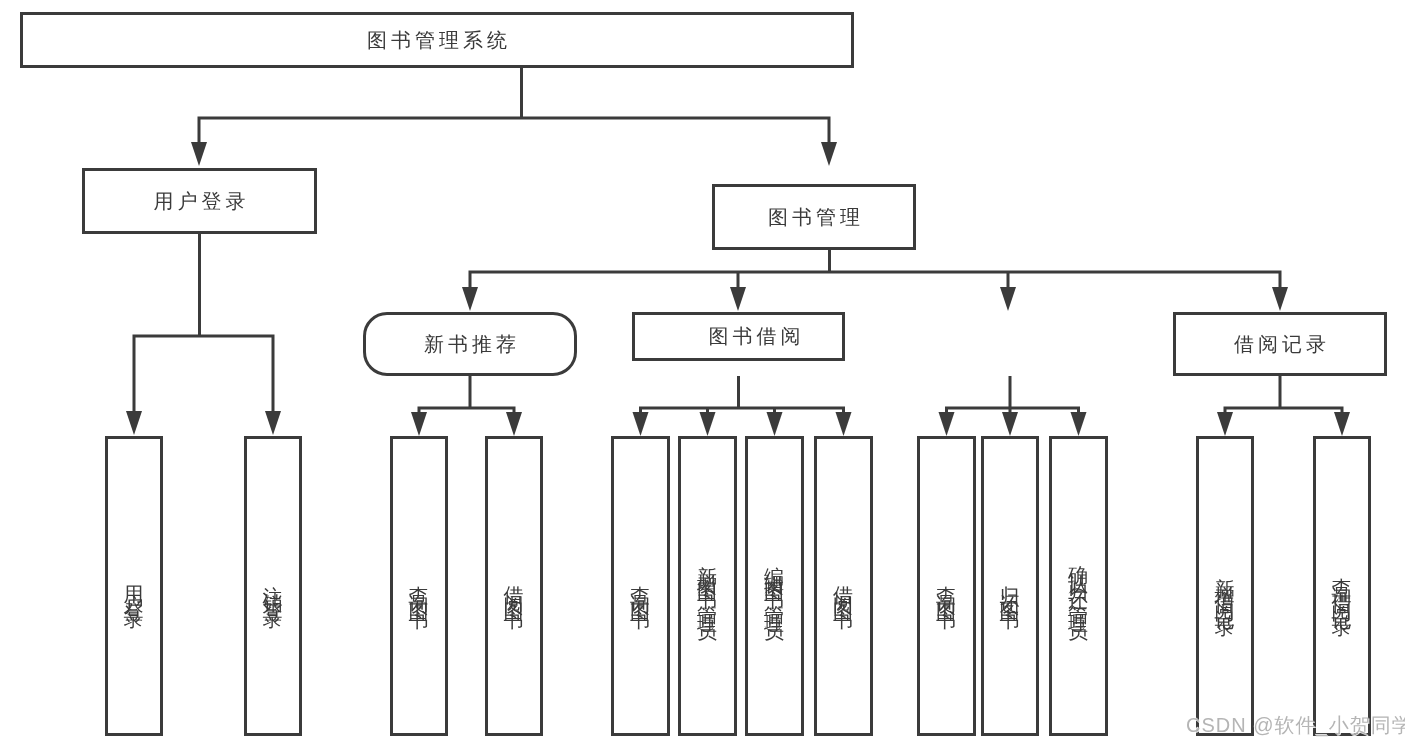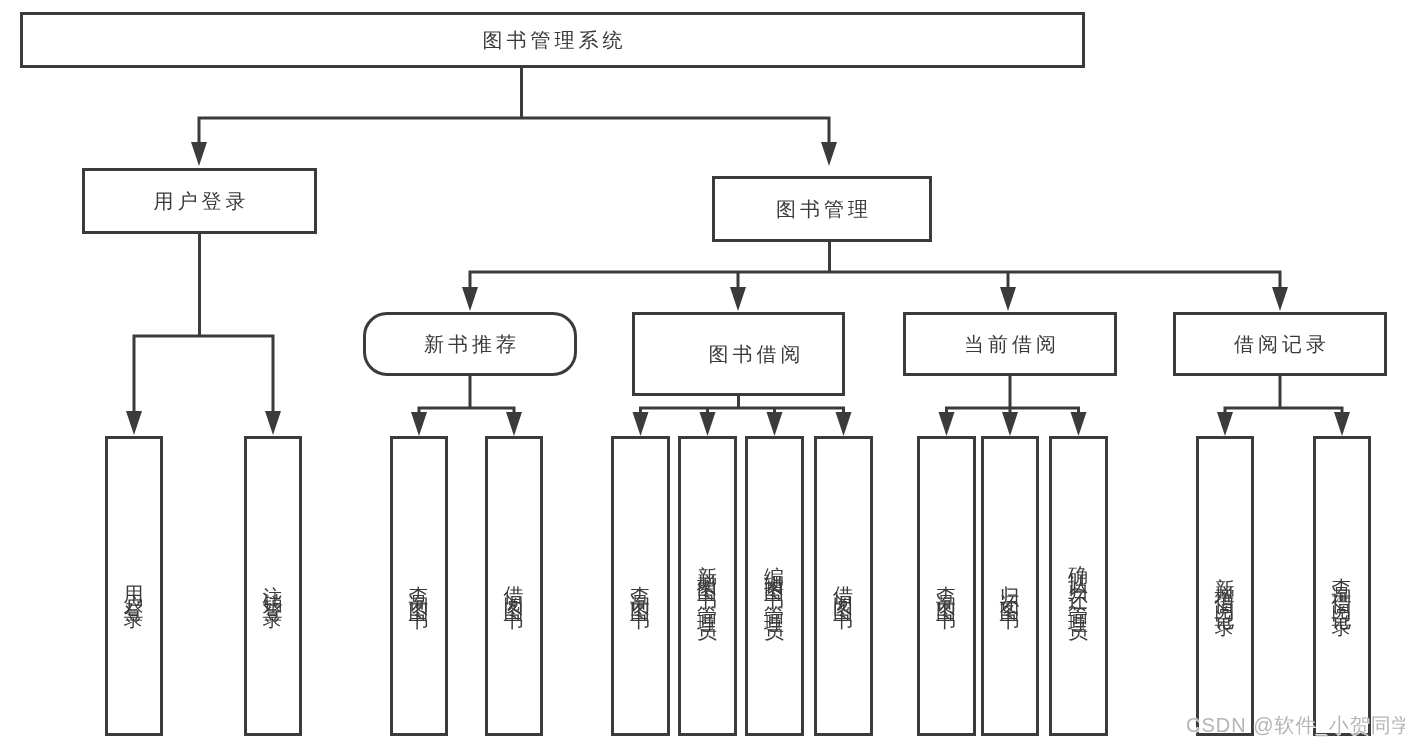--- a/index.html
+++ b/index.html
@@ -84,28 +84,27 @@
       <polygon class="ah" points="1002,412 1018,412 1010,436"></polygon>
       <polygon class="ah" points="1070.5,412 1086.5,412 1078.5,436"></polygon>
 
       <path class="cl" d="M1280 376 V408"></path>
       <path class="cl" d="M1225 415 V408 H1342 V415"></path>
       <polygon class="ah" points="1217,412 1233,412 1225,436"></polygon>
       <polygon class="ah" points="1334,412 1350,412 1342,436"></polygon>
     </g>
   </svg>
 
-  <div class="hbox" style="left:20px;top:12px;width:1065px;height:56px;">图书管理系统</div>
+  <div class="hbox" style="left:20px;top:12px;width:834px;height:56px;">图书管理系统</div>
 
   <div class="hbox" style="left:82px;top:168px;width:235px;height:66px;">用户登录</div>
-  <div class="hbox" style="left:712px;top:176px;width:220px;height:66px;">图书管理</div>
+  <div class="hbox" style="left:712px;top:184px;width:204px;height:66px;">图书管理</div>
 
   <div class="hbox" style="left:363px;top:312px;width:214px;height:64px;border-radius:24px;">新书推荐</div>
-  <div class="hbox" style="left:632px;top:312px;width:213px;height:84px;padding-left:32px;">图书借阅</div>
-  <div class="hbox" style="left:903px;top:312px;width:214px;height:64px;">当前借阅</div>
+  <div class="hbox" style="left:632px;top:312px;width:213px;height:49px;padding-left:32px;">图书借阅</div>
   <div class="hbox" style="left:1173px;top:312px;width:214px;height:64px;">借阅记录</div>
 
   <div class="vbox" style="left:105px;top:436px;width:58px;height:300px;">用户登录</div>
   <div class="vbox" style="left:244px;top:436px;width:58px;height:300px;">注销登录</div>
 
   <div class="vbox" style="left:390px;top:436px;width:58px;height:300px;">查询图书</div>
   <div class="vbox" style="left:485px;top:436px;width:58px;height:300px;">借阅图书</div>
 
   <div class="vbox" style="left:611px;top:436px;width:59px;height:300px;">查询图书</div>
   <div class="vbox" style="left:678px;top:436px;width:59px;height:300px;">新增图书（管理员）</div>

